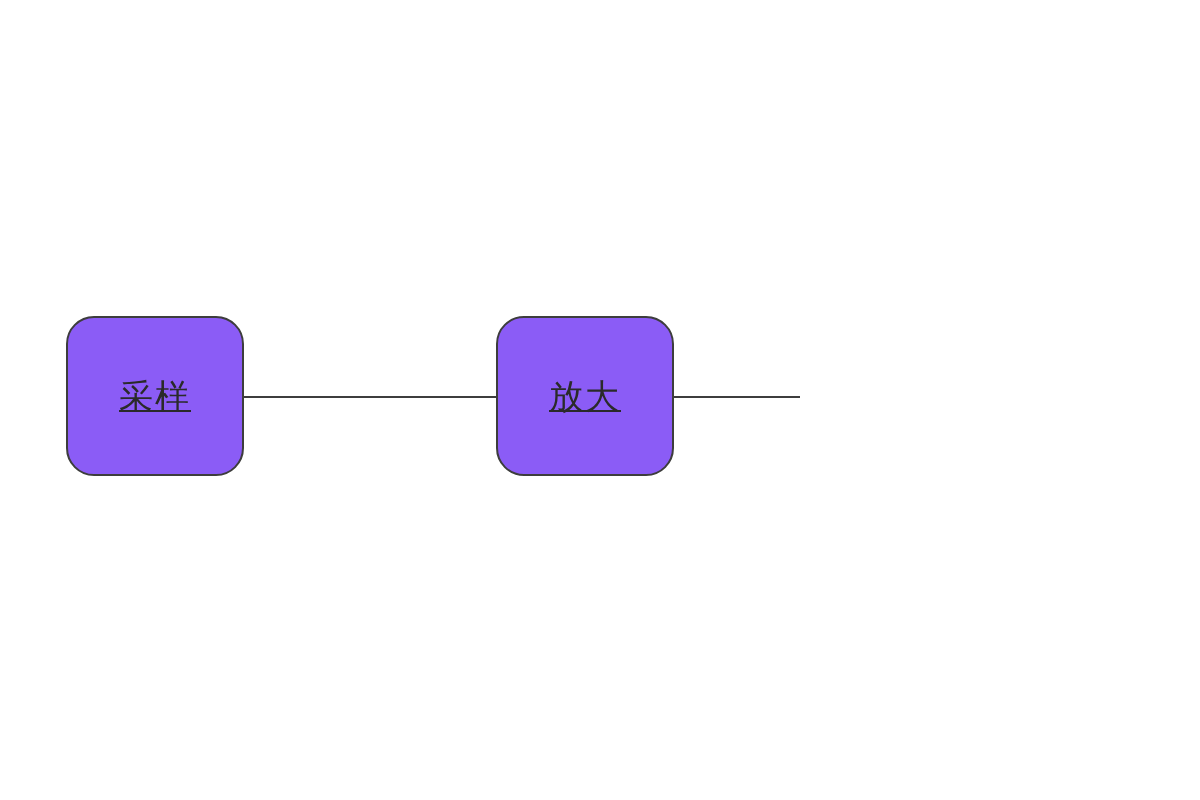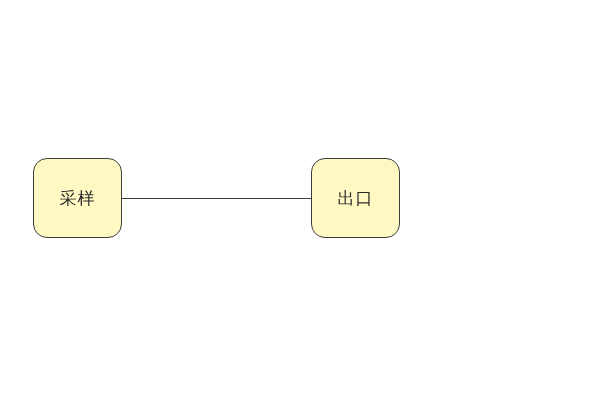--- a/index.html
+++ b/index.html
@@ -21,28 +21,29 @@
     height: 80px;
     display: flex;
     align-items: center;
   }
   .flow-node {
     width: 89px;
     height: 80px;
     box-sizing: border-box;
     border: 1.5px solid #3d3d3d;
     border-radius: 14px;
-    background: #fef9c3;
+    background: #8b5cf6;
     display: flex;
     align-items: center;
     justify-content: center;
     font-size: 17px;
     letter-spacing: 1px;
     color: #2a2a2a;
     flex: 0 0 auto;
+    text-decoration: underline;
   }
   .connector {
     width: 63px;
     height: 0;
     border-top: 1.5px solid #3d3d3d;
     flex: 0 0 auto;
   }
 </style>
 </head>
 <body>
@@ -51,20 +52,20 @@
 
   <div class="flow-node">
     <span>采样</span>
   </div>
 
   <div class="connector"></div>
 
 
   <div class="connector"></div>
 
+  <div class="flow-node">
+    <span>放大</span>
+  </div>
 
   <div class="connector"></div>
 
-  <div class="flow-node">
-    <span>出口</span>
-  </div>
 
 </div>
 
 </body></html>

